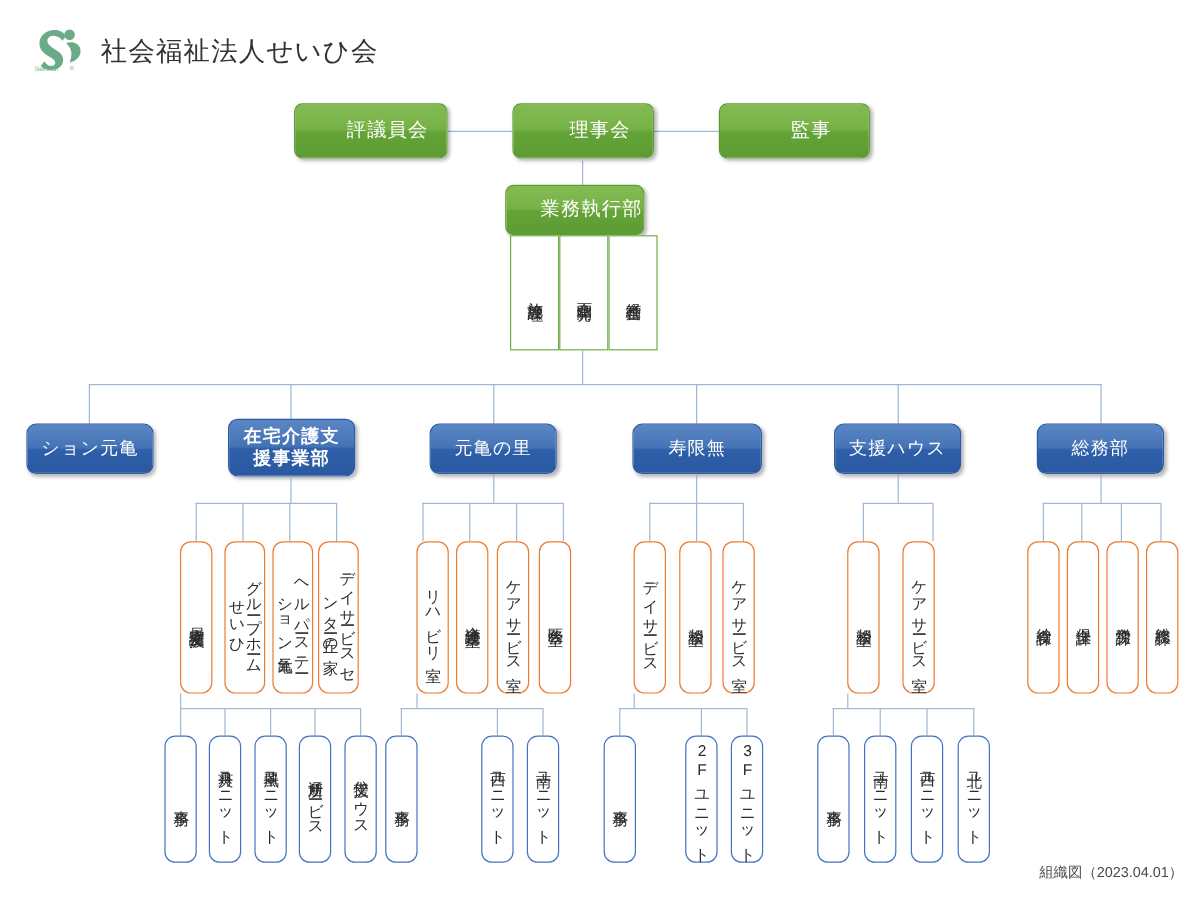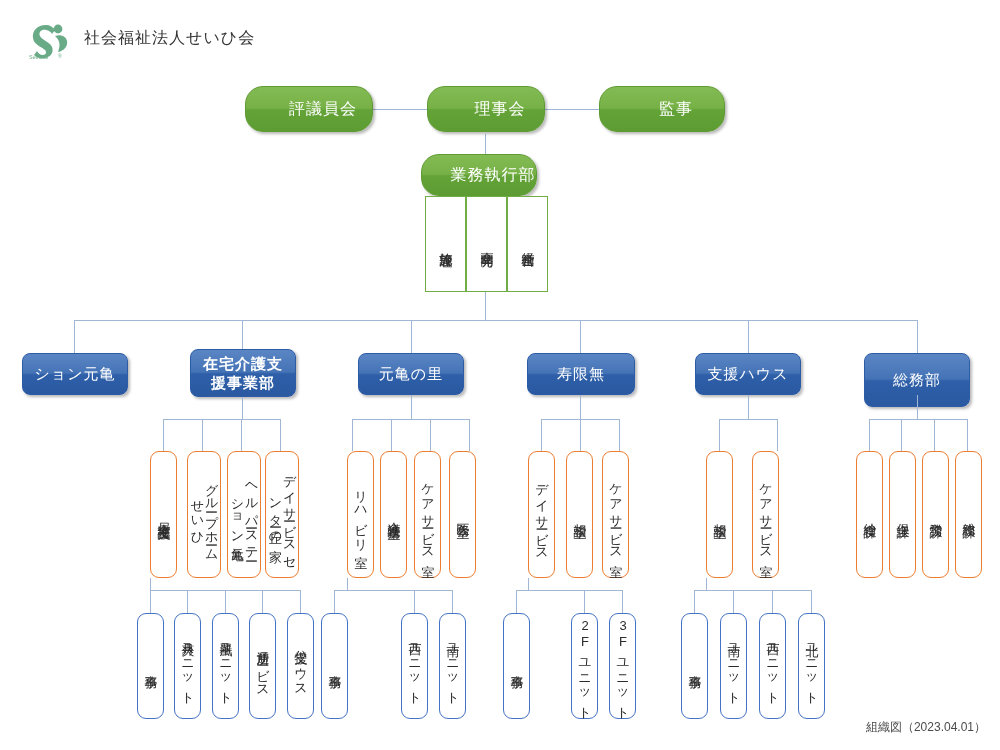--- a/index.html
+++ b/index.html
@@ -26,39 +26,39 @@
     width: 1000px; height: 70px;
   }
   #logo-mark {
     position: absolute;
     left: 26px; top: 20px;
     width: 48px; height: 40px;
   }
   #logo-text {
     position: absolute;
     left: 84px; top: 28px;
-    font-size: 16px;
+    font-size: 22px;
     letter-spacing: 1px;
     color: #333333;
     white-space: nowrap;
   }
 
   
   .ln {
     position: absolute;
     background: #9fb6d4;
   }
   .ln.h { height: 1px; }
   .ln.v { width: 1px; }
 
   
   .gbox {
     position: absolute;
     box-sizing: border-box;
-    border-radius: 18px;
+    border-radius: 7px;
     background: linear-gradient(180deg, #83bb54 0%, #76b146 48%, #63a337 52%, #5d9c33 100%);
     border: 1px solid #5f9b33;
     box-shadow: 2px 2px 3px rgba(0,0,0,0.28);
     color: #ffffff;
     display: flex;
     align-items: center;
     justify-content: center;
     font-size: 16px;
     letter-spacing: 1px;
     text-align: center;
@@ -205,21 +205,21 @@
   </div>
 
   <div class="bbox" style="left:527px; top:353px; width:108px; height:42px;text-align:center;">
     <span>寿限無</span>
   </div>
 
   <div class="bbox" style="left:695px; top:353px; width:106px; height:42px;">
     <span>支援ハウス</span>
   </div>
 
-  <div class="bbox" style="left:864px; top:353px; width:106px; height:54px;">
+  <div class="bbox" style="left:864px; top:353px; width:106px; height:42px;">
     <span>総務部</span>
   </div>
 
   <div class="ln v" style="left:242px; top:397px; height:22px;"></div>
   <div class="ln h" style="left:163px; top:419px; width:117px;"></div>
   <div class="ln v" style="left:163px; top:419px; height:32px;"></div>
   <div class="ln v" style="left:202px; top:419px; height:32px;"></div>
   <div class="ln v" style="left:241px; top:419px; height:32px;"></div>
   <div class="ln v" style="left:280px; top:419px; height:32px;"></div>
 

